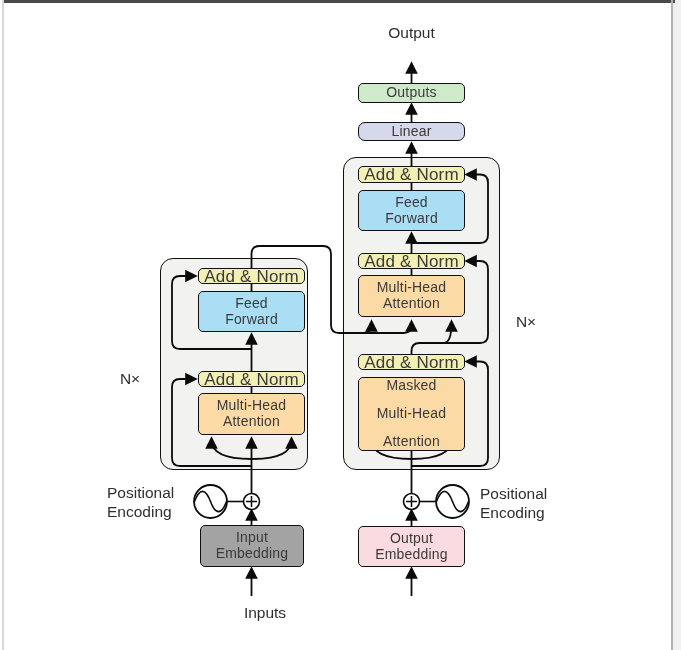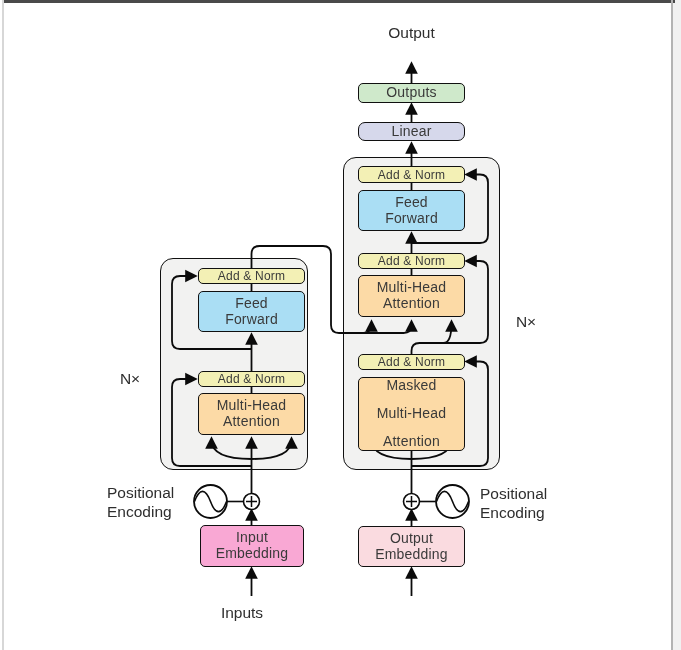--- a/index.html
+++ b/index.html
@@ -17,21 +17,21 @@
     position:absolute;border:1.7px solid #101010;border-radius:13px;z-index:1;box-sizing:border-box;
   }
   
   .wires{position:absolute;left:0;top:0;width:681px;height:650px;z-index:2;pointer-events:none;}
   
   .box{
     position:absolute;border:1.5px solid #101010;border-radius:5px;z-index:3;box-sizing:border-box;
     display:flex;flex-direction:column;align-items:center;justify-content:center;
     text-align:center;font-size:14px;line-height:1.12;letter-spacing:0.2px;color:#3a3a3a;
   }
-  .box.slim{font-size:12px;line-height:1;}
+  .box.slim{font-size:17px;line-height:1;}
   .box span{display:block;}
   
   .lbl{position:absolute;z-index:4;font-size:15.5px;line-height:19px;color:#2e2e2e;}
   .lbl.center{text-align:center;}
 </style>
 </head>
 <body>
 
 <div class="canvas">
 
@@ -141,21 +141,21 @@
     <span>Forward</span>
   </div>
   <div class="box slim" style="left: 198px; top: 371px; width: 107px; height: 16px; background-color: rgb(243, 240, 181);">
     <span>Add &amp; Norm</span>
   </div>
   <div class="box" style="left: 198px; top: 393px; width: 107px; height: 42px; background-color: rgb(252, 218, 166);">
     <span>Multi-Head</span>
     <span>Attention</span>
   </div>
 
-  <div class="box" style="left: 200px; top: 525px; width: 104px; height: 42px; background-color: #f9a8d4;">
+  <div class="box" style="left: 200px; top: 525px; width: 104px; height: 42px; background-color: #a3a3a3;">
     <span>Input</span>
     <span>Embedding</span>
   </div>
   <div class="box" style="left: 358px; top: 526px; width: 107px; height: 41px; background-color: rgb(250, 219, 224);">
     <span>Output</span>
     <span>Embedding</span>
   </div>
 
   <div class="lbl center" style="left:341px;top:23px;width:141px">
     <span style="display: block;">Output</span>
@@ -166,15 +166,15 @@
 
   <div class="lbl" style="left:107px;top:484px;line-height:18.5px">
     <span style="display: block;">Positional</span>
     <span style="display: block;">Encoding</span>
   </div>
   <div class="lbl" style="left:480px;top:485px;line-height:18.5px">
     <span style="display: block;">Positional</span>
     <span style="display: block;">Encoding</span>
   </div>
 
-  <div class="lbl center" style="left:192px;top:603px;width:100px">Inputs</div>
+  <div class="lbl center" style="left:215px;top:603px;width:100px">Inputs</div>
 
 </div>
 
 </body></html>

